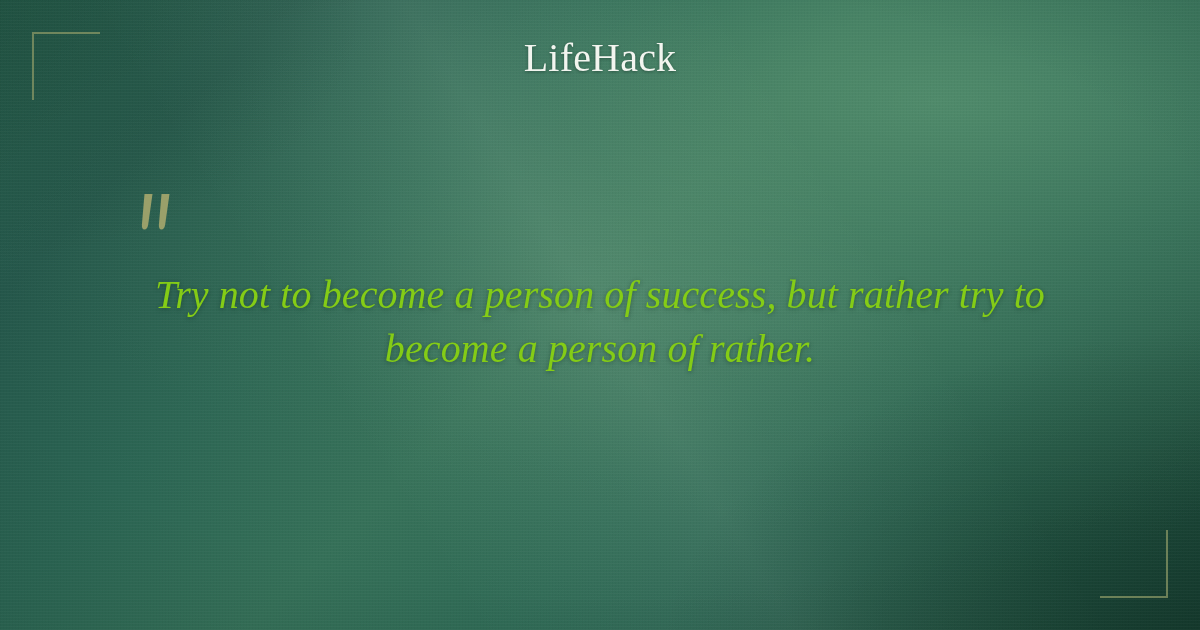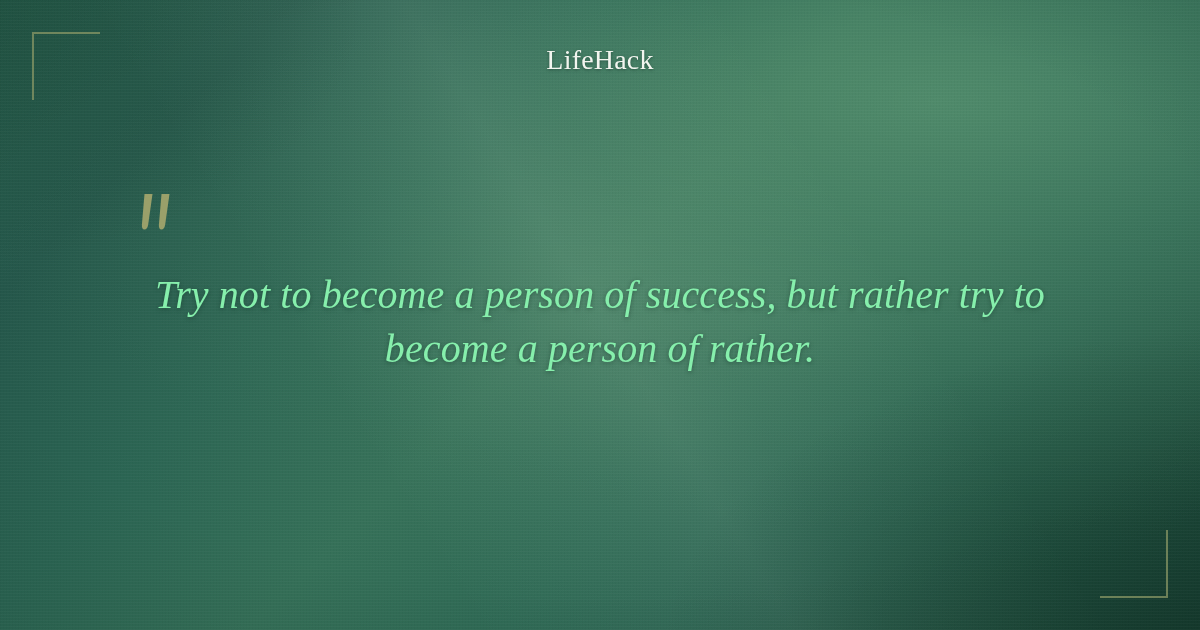--- a/index.html
+++ b/index.html
@@ -111,27 +111,26 @@
     position: absolute;
     top: 38px;
     left: 0;
     right: 0;
     text-align: center;
     z-index: 5;
   }
   .brand-word {
     display: inline-block;
     font-family: "Liberation Serif", "DejaVu Serif", serif;
-    font-size: 28px;
+    font-size: 40px;
     line-height: 1;
     font-weight: 400;
     letter-spacing: 0.2px;
     color: #f2f5ef;
     text-shadow: 0 1px 3px rgba(10,35,26,0.45);
-    margin-top: 8px;
   }
 
   
   .quote-block {
     position: absolute;
     left: 0;
     right: 0;
     top: 190px;
     z-index: 5;
   }
@@ -144,21 +143,21 @@
     line-height: 1;
   }
   .quote-mark svg { display: block; }
 
   .quote-text {
     position: absolute;
     left: 140px;
     width: 920px;
     top: 78px;
     text-align: center;
-    color: #86efac;
+    color: #84cc16;
     font-family: "Liberation Serif", "DejaVu Serif", serif;
     font-style: italic;
     font-size: 40px;
     line-height: 1.34;
     letter-spacing: 0.1px;
     text-shadow: 0 1px 4px rgba(12,38,28,0.40);
     margin: 0;
   }
 </style>
 </head>

